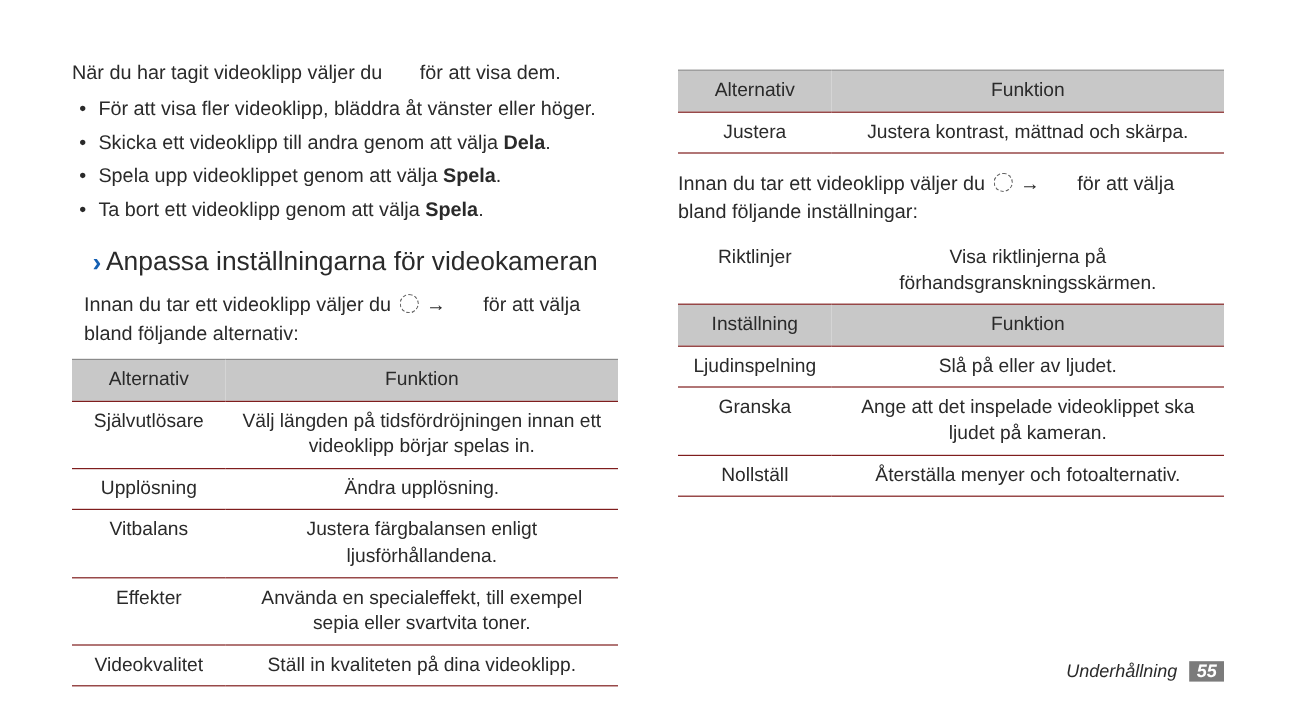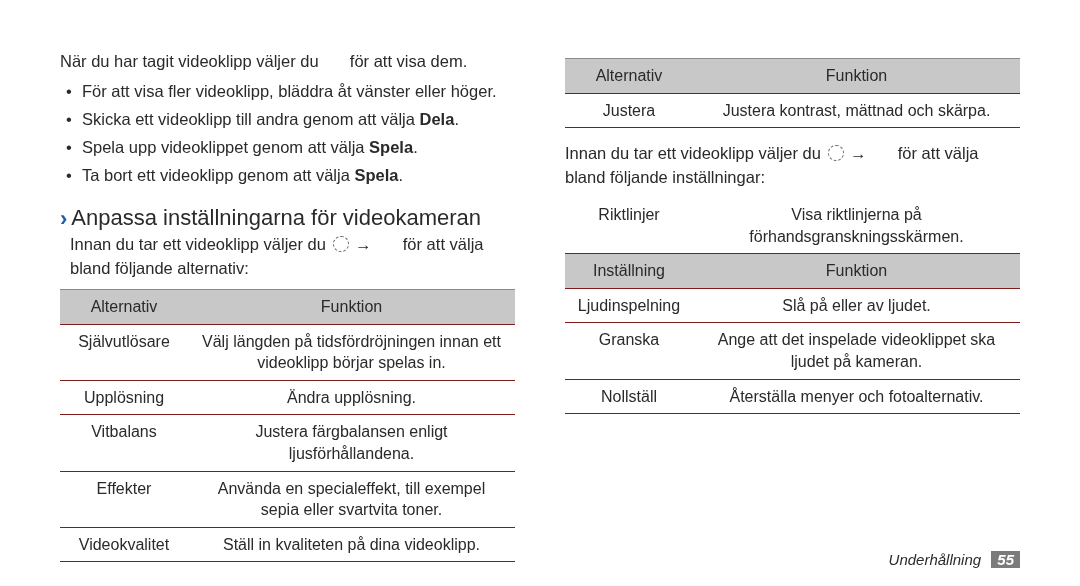--- a/index.html
+++ b/index.html
@@ -14,21 +14,21 @@
     padding: 50px 60px 30px 60px;
     display: flex;
     gap: 50px;
   }
   .col { flex: 1; }
   .para { line-height: 1.45; margin-bottom: 4px; }
   ul.bullets { list-style: none; padding-left: 6px; margin-top: 6px; margin-bottom: 16px; }
   ul.bullets li { position: relative; padding-left: 16px; line-height: 1.45; margin-bottom: 4px; }
   ul.bullets li::before { content: "•"; position: absolute; left: 0; top: 0; }
   .chev { color: #1560b3; font-weight: bold; font-size: 22px; margin-right: 4px; vertical-align: -1px;}
-  .sect-head { font-size: 22px; line-height: 1.3; margin-bottom: 0; }
+  .sect-head { font-size: 22px; line-height: 1.3; margin-bottom: 10px; text-align: center; }
   table { width: 100%; border-collapse: collapse; margin-top: 8px; font-size: 16px; }
   th, td { text-align: center; vertical-align: top; padding: 6px 10px; border-bottom: 1px solid #7f1d1d; line-height: 1.35; }
   th { background: #c8c8c8; font-weight: normal; border-top: 1px solid #8b8b8b; }
   th:first-child, td:first-child { width: 128px; }
   .gear { display:inline-block; border:1px dashed #666; border-radius:50%; width:16px; height:16px; vertical-align:-2px; margin:0 2px; }
   .gap { display:inline-block; width: 22px; }
   .footer { position:absolute; bottom:18px; right:60px; font-size:15px; }
   .footer .sec { font-style: italic; color:#2a2a2a; margin-right:6px; }
   .footer .pg { background:#7b7b7b; color:#ffffff; padding:0 6px; font-style:italic; font-weight:bold; }
   b { font-weight:bold;text-align:right; }

